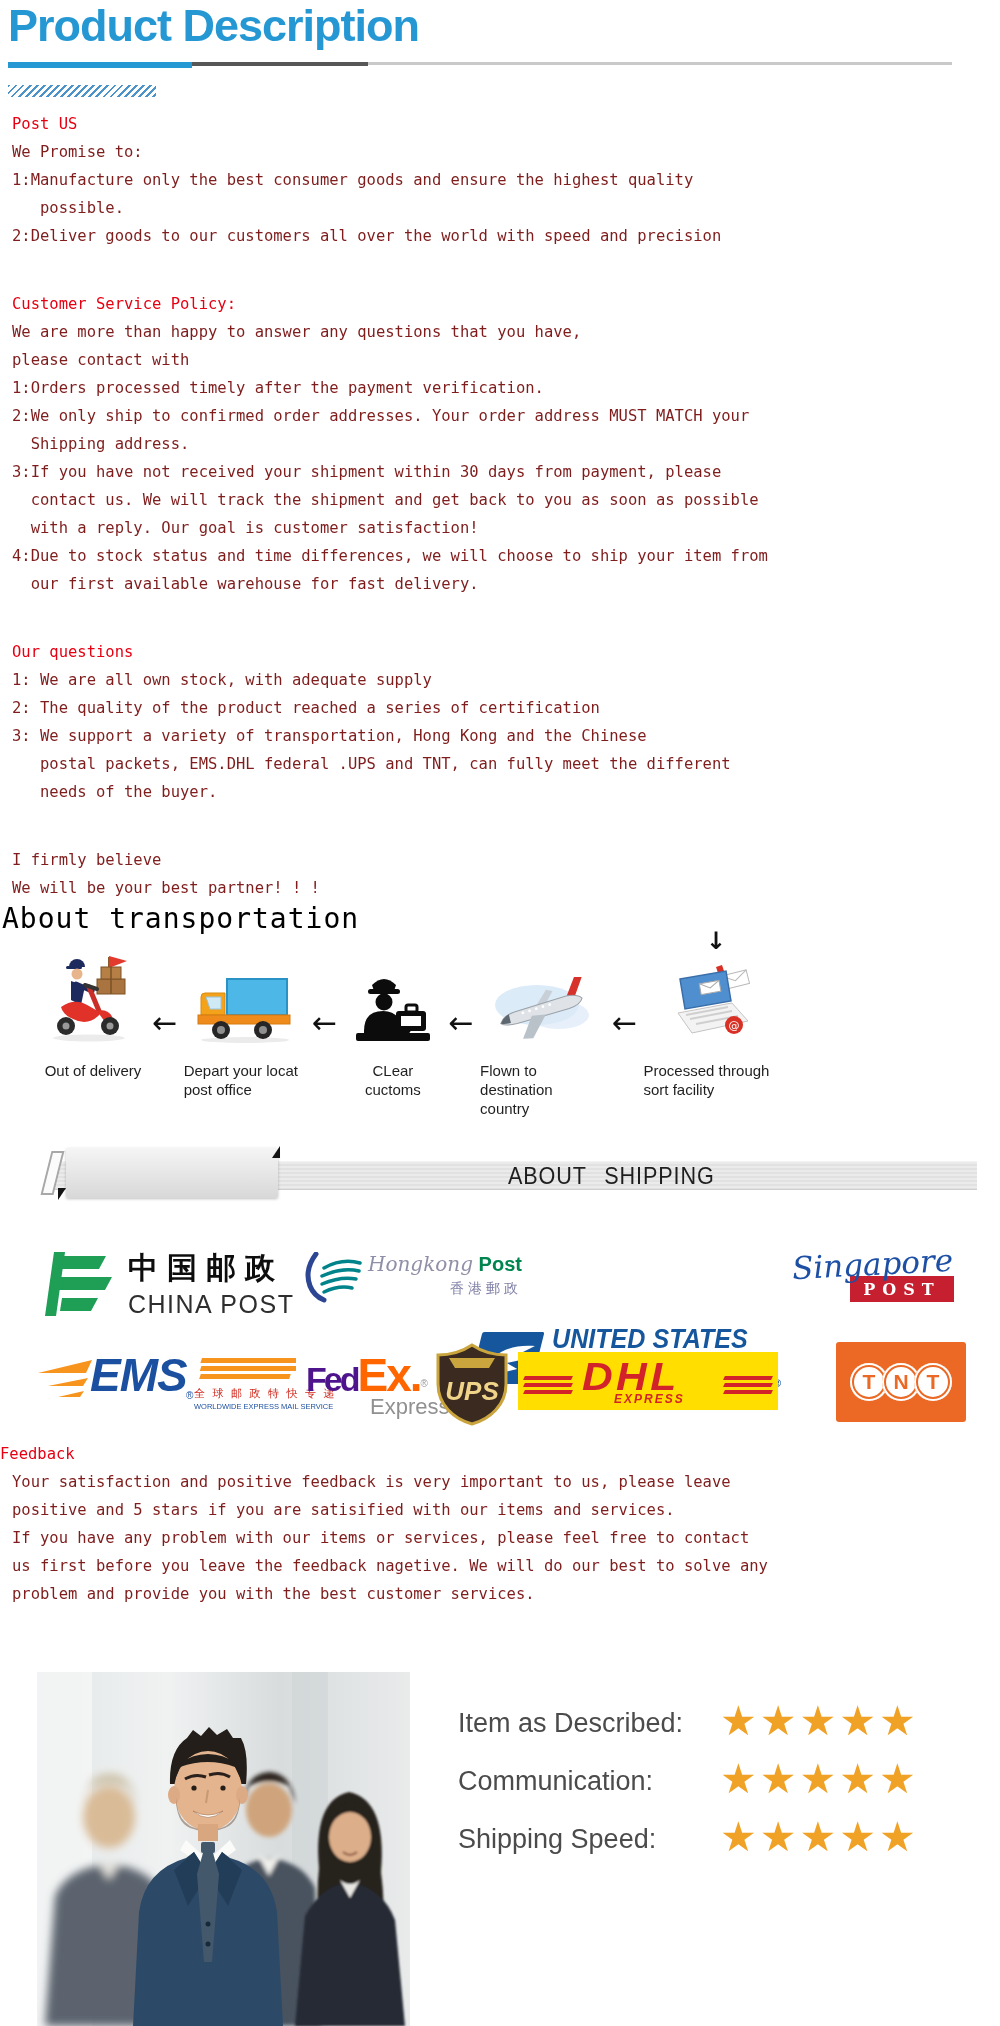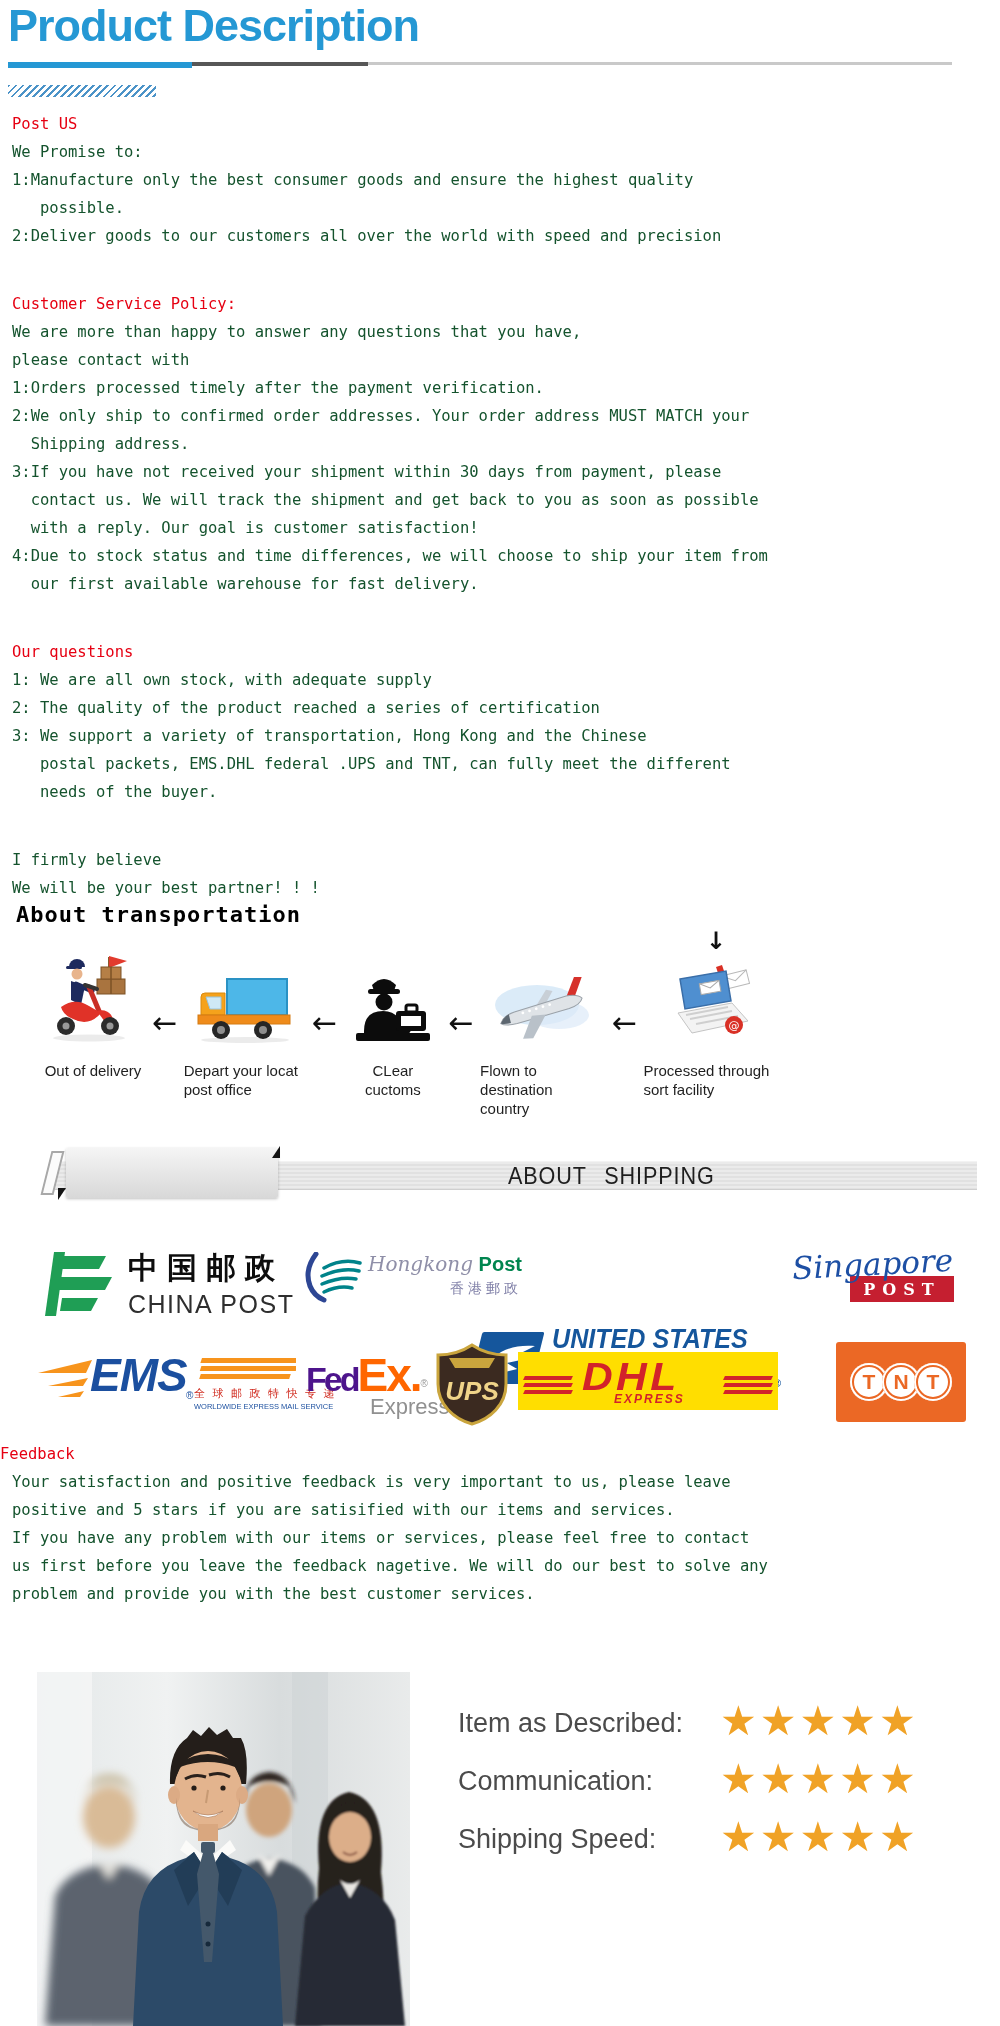--- a/index.html
+++ b/index.html
@@ -12,25 +12,25 @@
            color:#2598d4; letter-spacing:-1px; font-family:"Liberation Sans", sans-serif; }
   .rule { position:absolute; left:8px; top:62px; display:flex; align-items:flex-start; width:944px; }
   .rule .seg-blue { width:184px; height:6px; background:#2598d4; }
   .rule .seg-dark { width:176px; height:4px; background:#575757; }
   .rule .seg-light{ flex:1; height:3px; background:#c9c9c9; }
   .hatch { position:absolute; left:8px; top:85px; width:148px; height:12px;
            background:repeating-linear-gradient(135deg,#4b93c8 0 2px, rgba(255,255,255,0) 2px 5px); }
 
   
   .text-block { position:absolute; left:12px; top:110px; }
-  .mono, .red-h { font-family:"DejaVu Sans Mono", monospace; font-size:15.5px; line-height:28px; color:#14532d; }
+  .mono, .red-h { font-family:"DejaVu Sans Mono", monospace; font-size:15.5px; line-height:28px; color:#7f1d1d; }
   .red-h { color:#e60012; }
   pre.mono { white-space:pre; margin:0 0 40px 0; }
-  .transport-h { position:absolute; left:16px; top:902px; font-family:"DejaVu Sans Mono", monospace;
-                 font-size:22px; font-weight:bold; color:#000; letter-spacing:1px; }
+  .transport-h { position:absolute; left:2px; top:902px; font-family:"DejaVu Sans Mono", monospace;
+                 font-size:28px; font-weight:normal; color:#000; letter-spacing:1px; }
 
   
   .transport-row { position:absolute; left:40px; top:945px; width:740px; display:flex; align-items:flex-start; }
   .t-col { display:flex; flex-direction:column; align-items:center; }
   .t-icon-area { height:98px; display:flex; align-items:flex-end; justify-content:center; position:relative; }
   .t-label { margin-top:18px; font-size:15px; line-height:19px; color:#1f1f1f; white-space:pre-line; text-align:center; }
   .t-label.left { text-align:left; align-self:flex-start; }
   .t-arrow { width:42px; text-align:center; font-size:30px; color:#111; margin-top:60px;
              font-family:"DejaVu Sans", sans-serif; }
   .down-arrow { position:absolute; top:-18px; left:50%; transform:translateX(-6px); font-size:24px; font-weight:bold;

